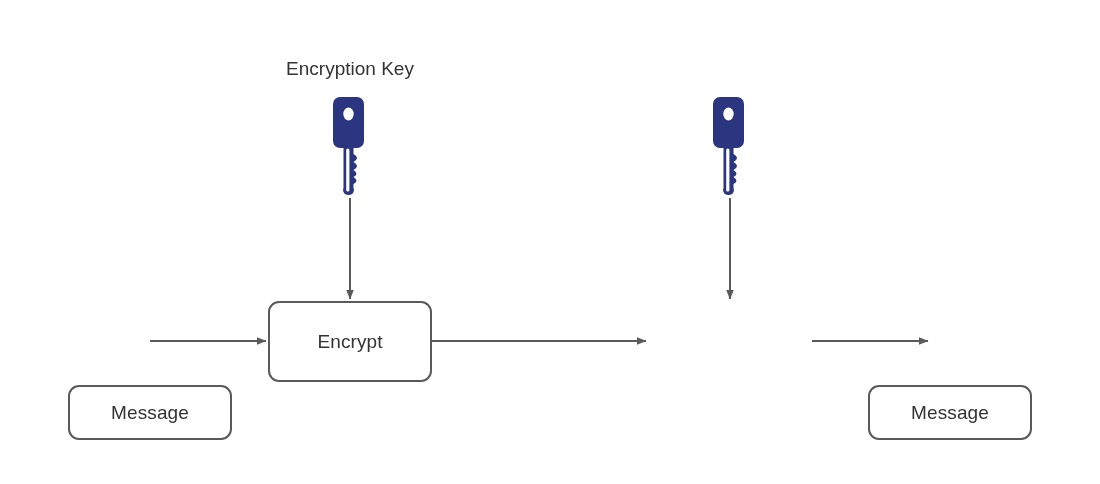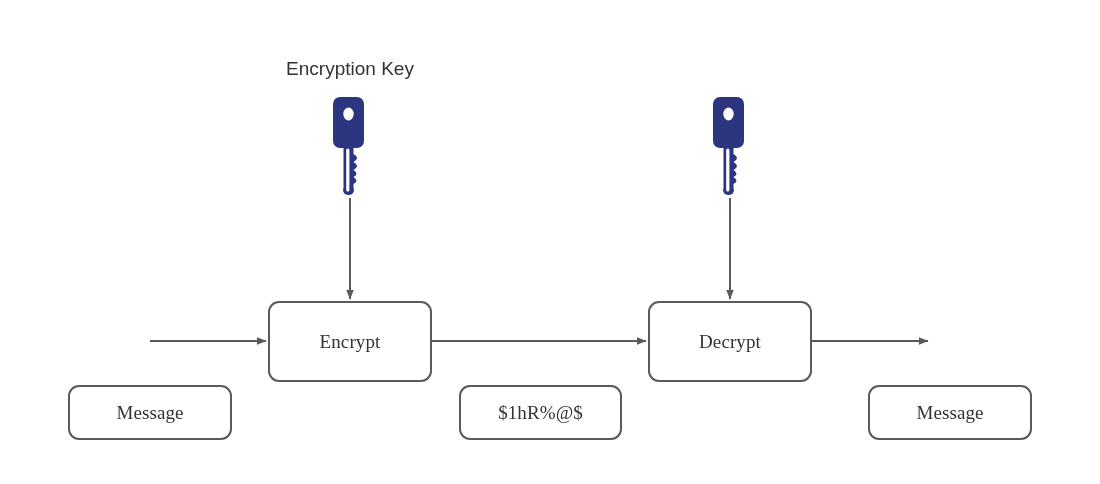--- a/index.html
+++ b/index.html
@@ -28,21 +28,21 @@
     position: absolute;
     box-sizing: border-box;
     background: #ffffff;
     border: 2px solid #5a5a5a;
     border-radius: 11px;
     display: flex;
     align-items: center;
     justify-content: center;
     color: #333333;
     font-size: 19px;
-    font-family: Liberation Serif, serif;
+    font-family: Liberation Sans, sans-serif;
     letter-spacing: 0.1px;
   }
   .key-label {
     position: absolute;
     color: #333333;
     font-size: 19px;
     font-family: "Liberation Sans", sans-serif;
     text-align: center;
     white-space: nowrap;
     transform: translateX(-50%);
@@ -108,21 +108,19 @@
                q7,-4 0,-8
                q7,-4 0,-8
                L28.5,52 z"></path>
     </g>
     <ellipse cx="23.5" cy="22" rx="5.2" ry="6.4" fill="#ffffff"></ellipse>
     <path d="M22.8,58 L22.8,98" stroke="#ffffff" stroke-width="3.2" stroke-linecap="round" fill="none"></path>
   </svg>
 
   <div class="node-box" style="left:268px; top:301px; width:164px; height:81px;">Encrypt</div>
 
-  <div class="node-box" style="left:648px; top:301px; width:164px; height:81px;">Decrypt</div>
 
   <div class="node-box" style="left:68px; top:385px; width:164px; height:55px;">Message</div>
 
-  <div class="node-box" style="left:459px; top:385px; width:163px; height:55px;">$1hR%@$</div>
 
   <div class="node-box" style="left:868px; top:385px; width:164px; height:55px;">Message</div>
 
 </div>
 
 </body></html>

